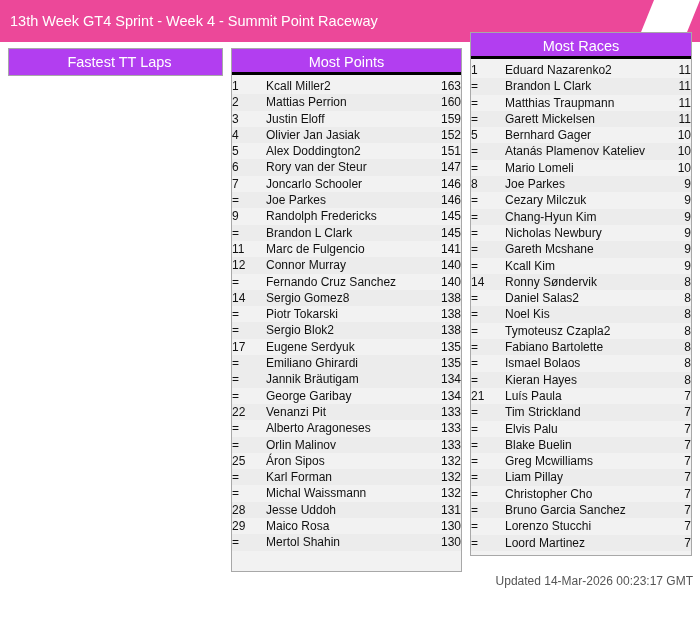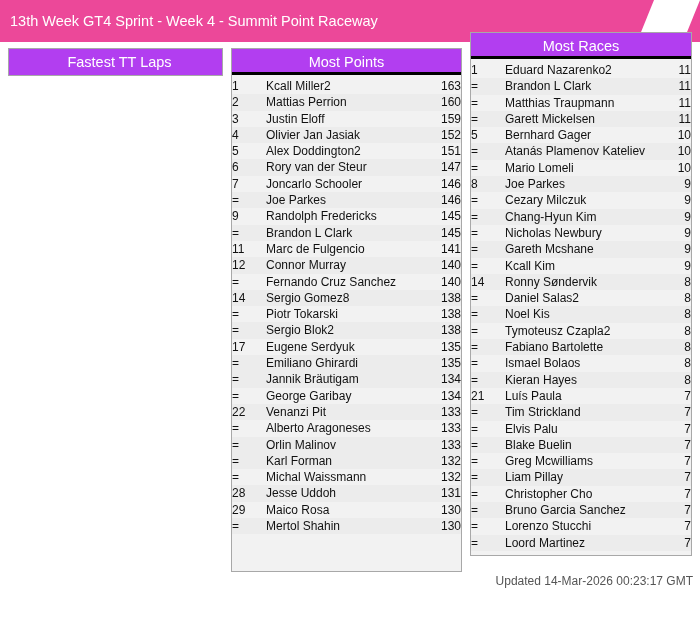--- a/index.html
+++ b/index.html
@@ -264,20 +264,25 @@
           <tr class="zebra-odd">
             <td class="pos">=</td>
             <td class="name">Alberto Aragoneses</td>
             <td class="val">133</td>
           </tr>
           <tr class="zebra-even">
             <td class="pos">=</td>
             <td class="name">Orlin Malinov</td>
             <td class="val">133</td>
           </tr>
+          <tr class="zebra-odd">
+            <td class="pos">25</td>
+            <td class="name">Áron Sipos</td>
+            <td class="val">132</td>
+          </tr>
           <tr class="zebra-even">
             <td class="pos">=</td>
             <td class="name">Karl Forman</td>
             <td class="val">132</td>
           </tr>
           <tr class="zebra-odd">
             <td class="pos">=</td>
             <td class="name">Michal Waissmann</td>
             <td class="val">132</td>
           </tr>

